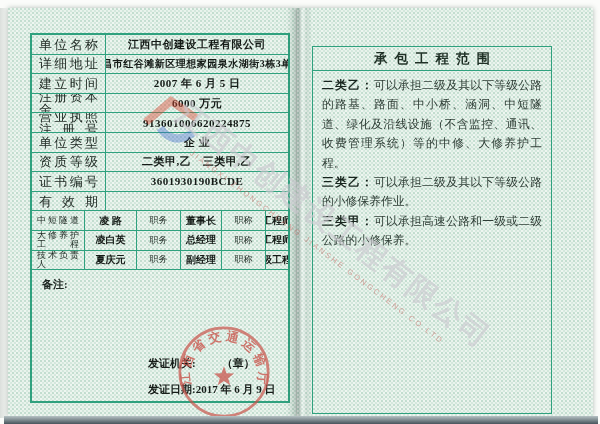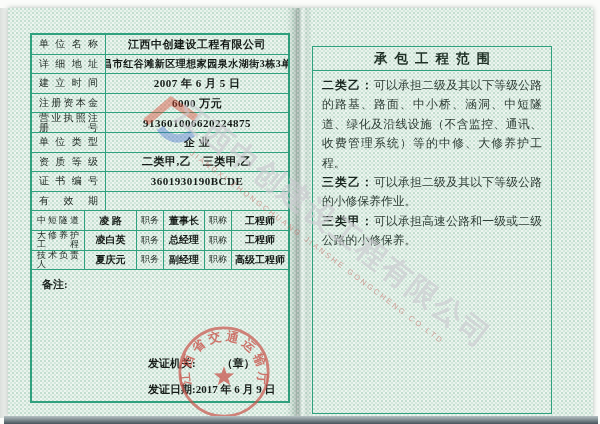--- a/index.html
+++ b/index.html
@@ -25,27 +25,27 @@
     background:linear-gradient(#b6c2c4,#48545c);}
   .edge-left{position:absolute;left:0;top:8px;width:9px;height:410px;
     background:linear-gradient(90deg,rgba(70,90,80,.18),rgba(70,90,80,0));}
 
   
   .cert-table{position:absolute;left:22px;top:25px;width:260px;height:370px;
     border:2px solid #2fa17e;display:flex;flex-direction:column;box-sizing:border-box;}
   .row{display:flex;border-bottom:1px solid #2fa17e;height:19.6px;box-sizing:border-box;}
   .cell{display:flex;align-items:center;justify-content:center;box-sizing:border-box;overflow:hidden;}
   .lbl-cell{width:74px;border-right:1px solid #2fa17e;padding:0 7px;}
-  .lbl{width:100%;font-size:10px;color:#222c26;text-align:justify;text-align-last:justify;line-height:1;}
+  .lbl{width:100%;font-size:13px;color:#222c26;text-align:justify;text-align-last:justify;line-height:1;}
   .val-cell{flex:1;}
   .val{font-size:11px;font-weight:700;color:#141a16;letter-spacing:.5px;white-space:nowrap;}
   
   .p-lbl{width:53px;border-right:1px solid #2fa17e;padding:0 5px;}
   .p-name{width:52px;border-right:1px solid #2fa17e;}
-  .p-duty-l,.p-title-l{width:27px;border-right:1px solid #2fa17e;}
+  .p-duty-l,.p-title-l{width:44px;border-right:1px solid #2fa17e;}
   .p-duty-v{width:41px;border-right:1px solid #2fa17e;}
   .p-title-v{flex:1;}
   .p-small{font-size:9px;color:#222c26;letter-spacing:0;}
   .p-val{font-size:10px;font-weight:700;color:#141a16;white-space:nowrap;}
   
   .remark{position:relative;flex:1;}
   .remark-label{position:absolute;left:10px;top:7px;font-size:11px;font-weight:700;color:#1d2722;}
   .issue-line{position:absolute;font-size:11px;font-weight:700;color:#161c18;white-space:nowrap;}
   .issuer-line{left:116px;top:86px;}
   .date-line{left:116px;top:112px;}

